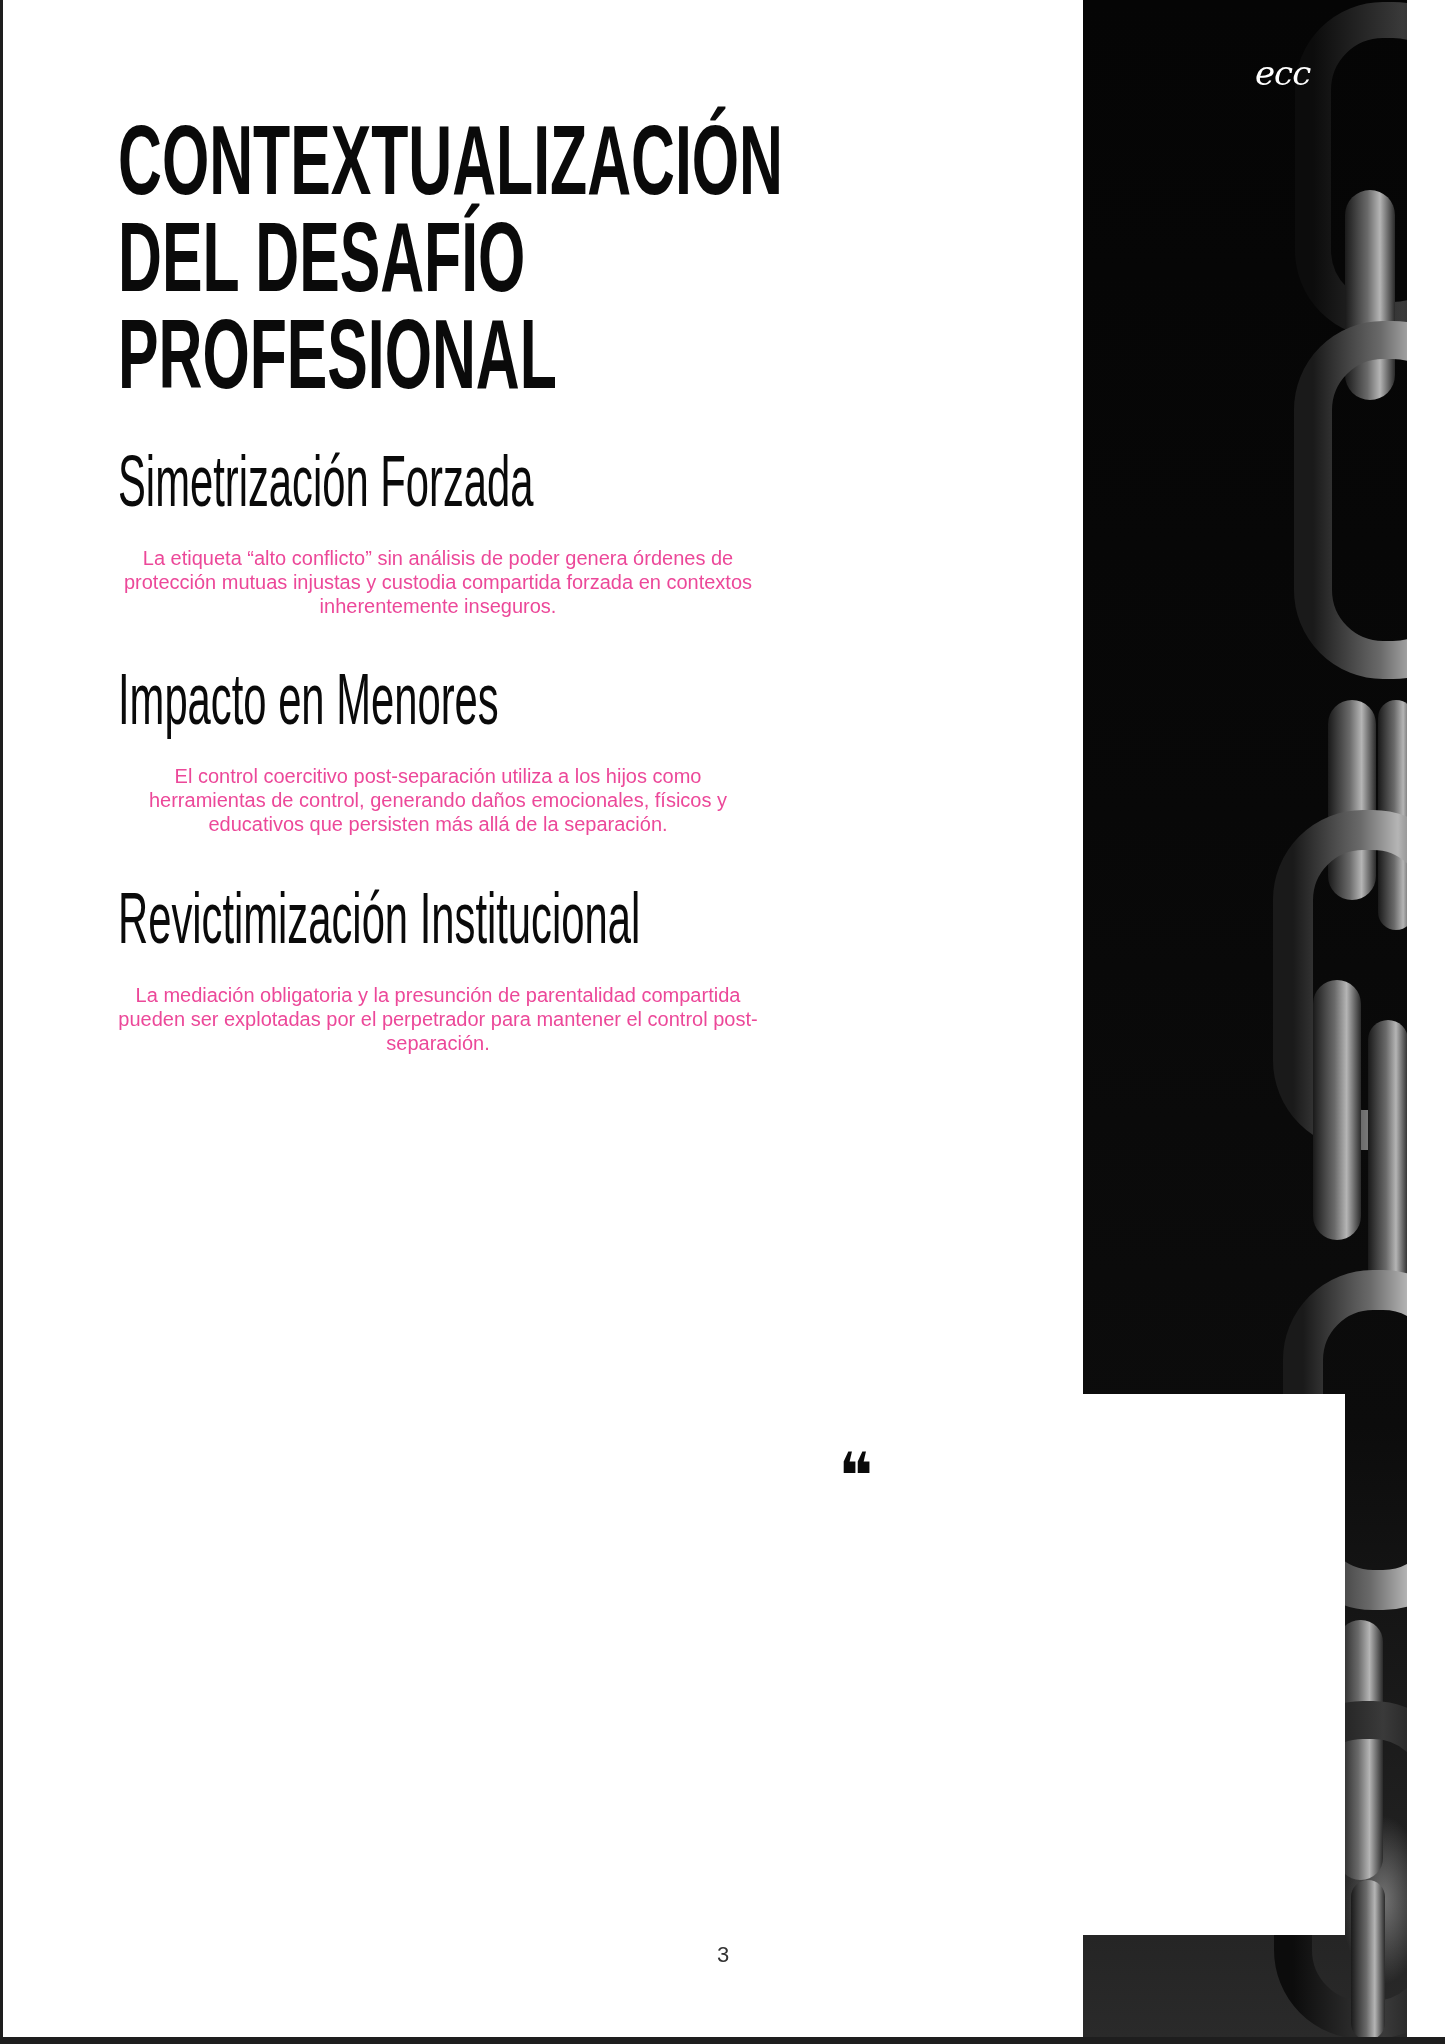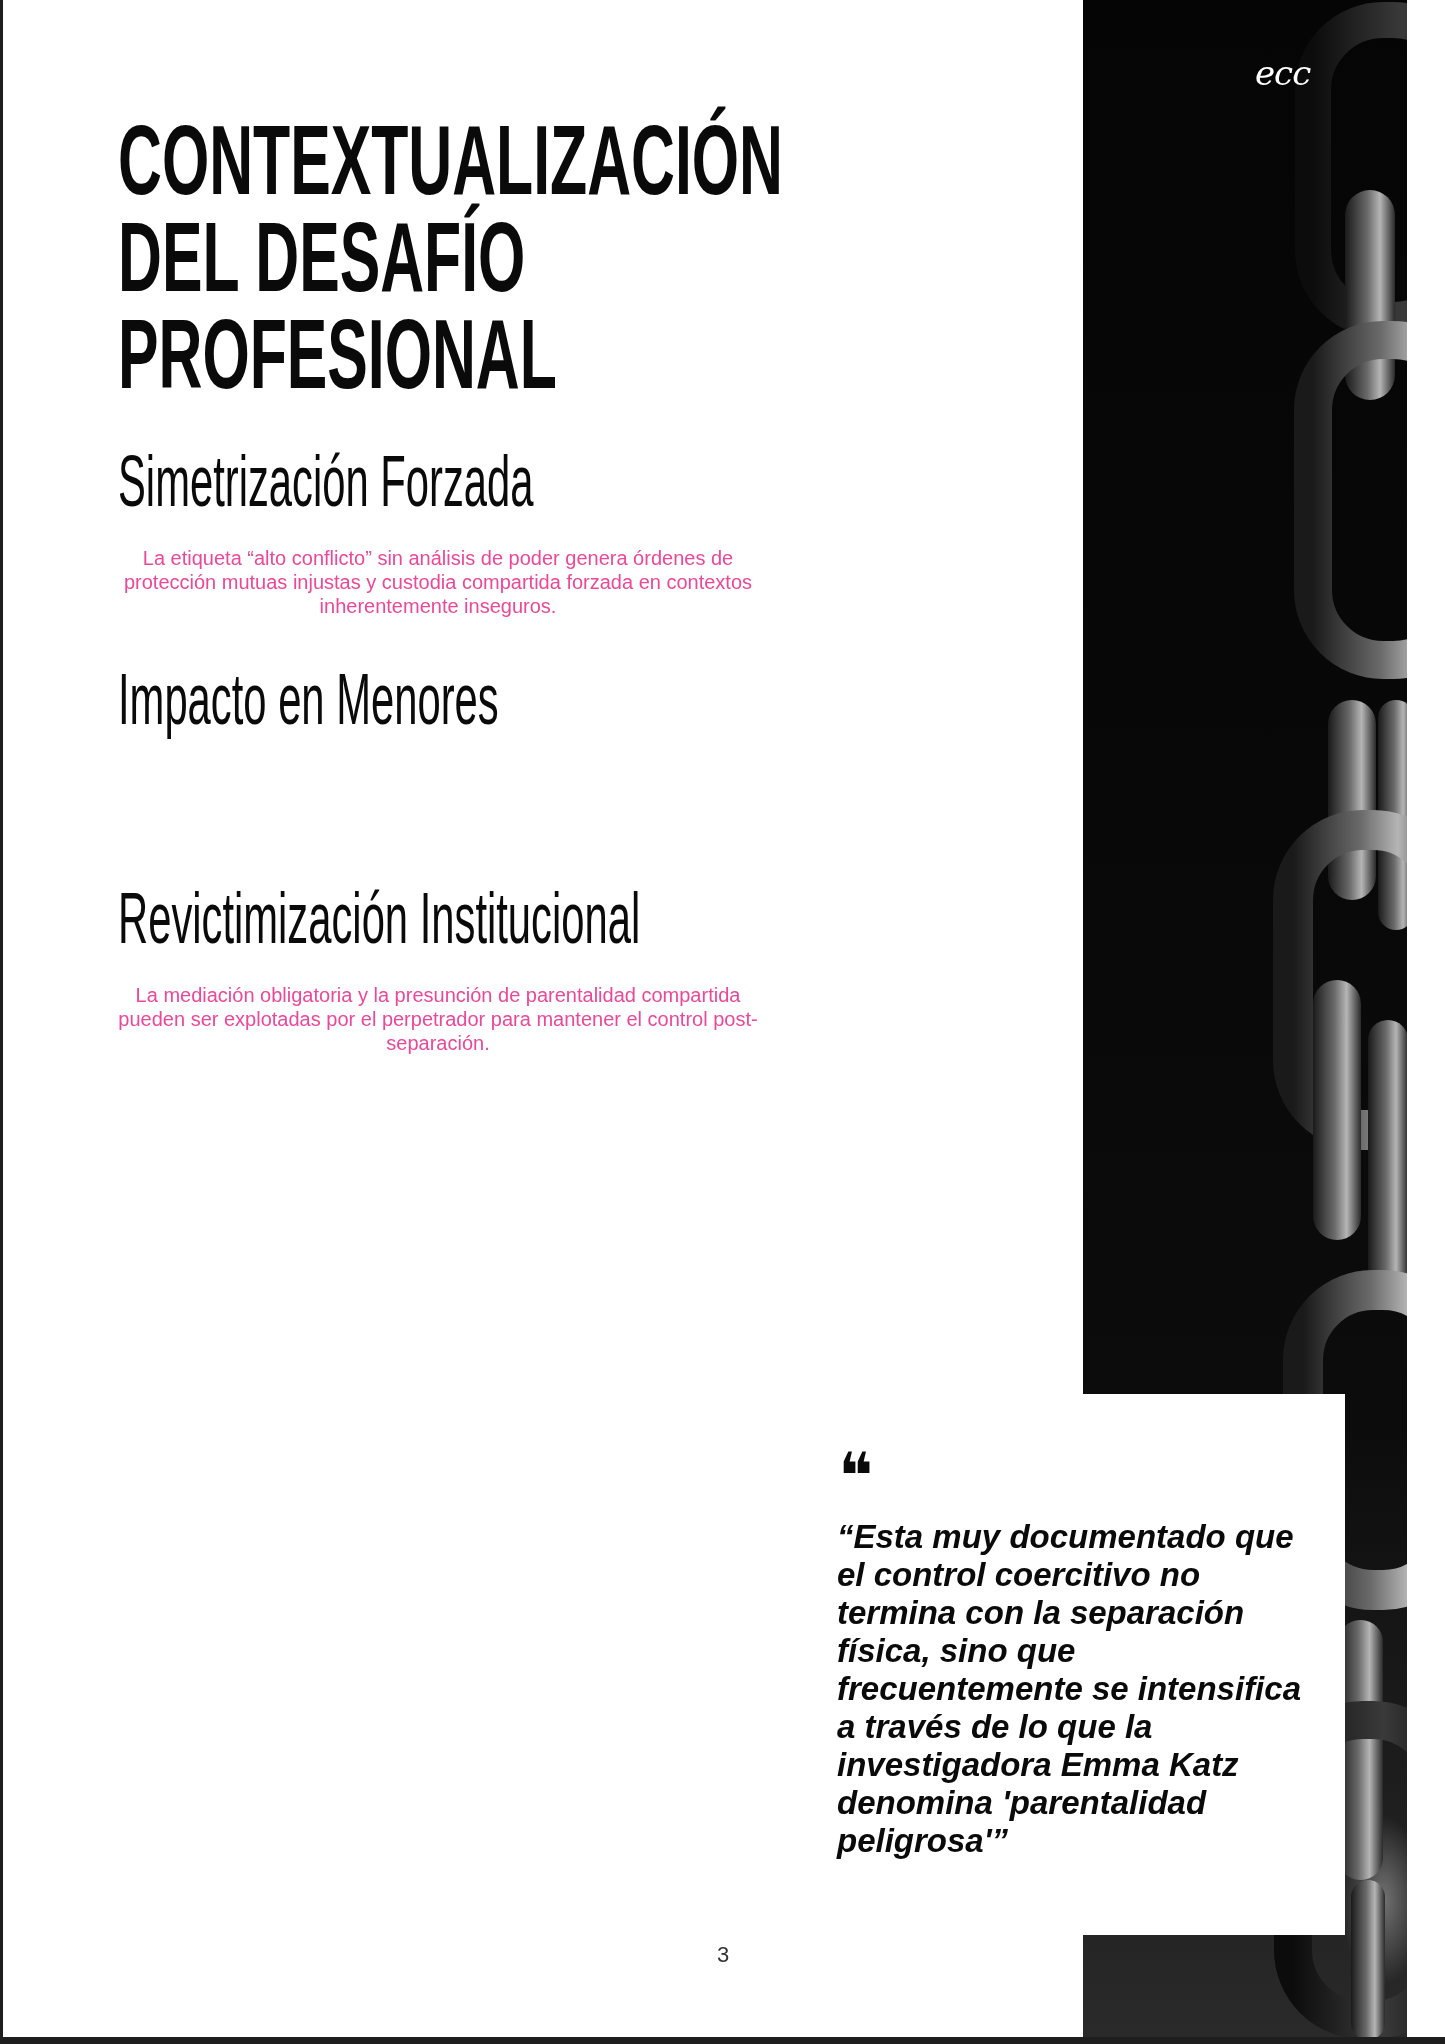--- a/index.html
+++ b/index.html
@@ -106,23 +106,23 @@
   <h1 class="title cond">
     <span style="display:block">CONTEXTUALIZACIÓN</span>
     <span style="display:block">DEL DESAFÍO</span>
     <span style="display:block">PROFESIONAL</span>
   </h1>
 
   <h2 class="section-heading cond" style="top:445px;">Simetrización Forzada</h2>
   <p class="section-body" style="top:546px;">La etiqueta “alto conflicto” sin análisis de poder genera órdenes de protección mutuas injustas y custodia compartida forzada en contextos inherentemente inseguros.</p>
 
   <h2 class="section-heading cond" style="top:663px;">Impacto en Menores</h2>
+  <p class="section-body" style="top:764px;">El control coercitivo post-separación utiliza a los hijos como herramientas de control, generando daños emocionales, físicos y educativos que persisten más allá de la separación.</p>
 
   <h2 class="section-heading cond" style="top:882px;">Revictimización Institucional</h2>
   <p class="section-body" style="top:983px;">La mediación obligatoria y la presunción de parentalidad compartida pueden ser explotadas por el perpetrador para mantener el control post-separación.</p>
 
   <div class="quote-box">
     <span class="quote-mark">❝</span>
-    <p class="quote-text">“Esta muy documentado que el control coercitivo no termina con la separación física, sino que frecuentemente se intensifica a través de lo que la investigadora Emma Katz denomina 'parentalidad peligrosa'”</p>
   </div>
 
   <div class="page-number">3</div>
 </div>
 
 </body></html>

